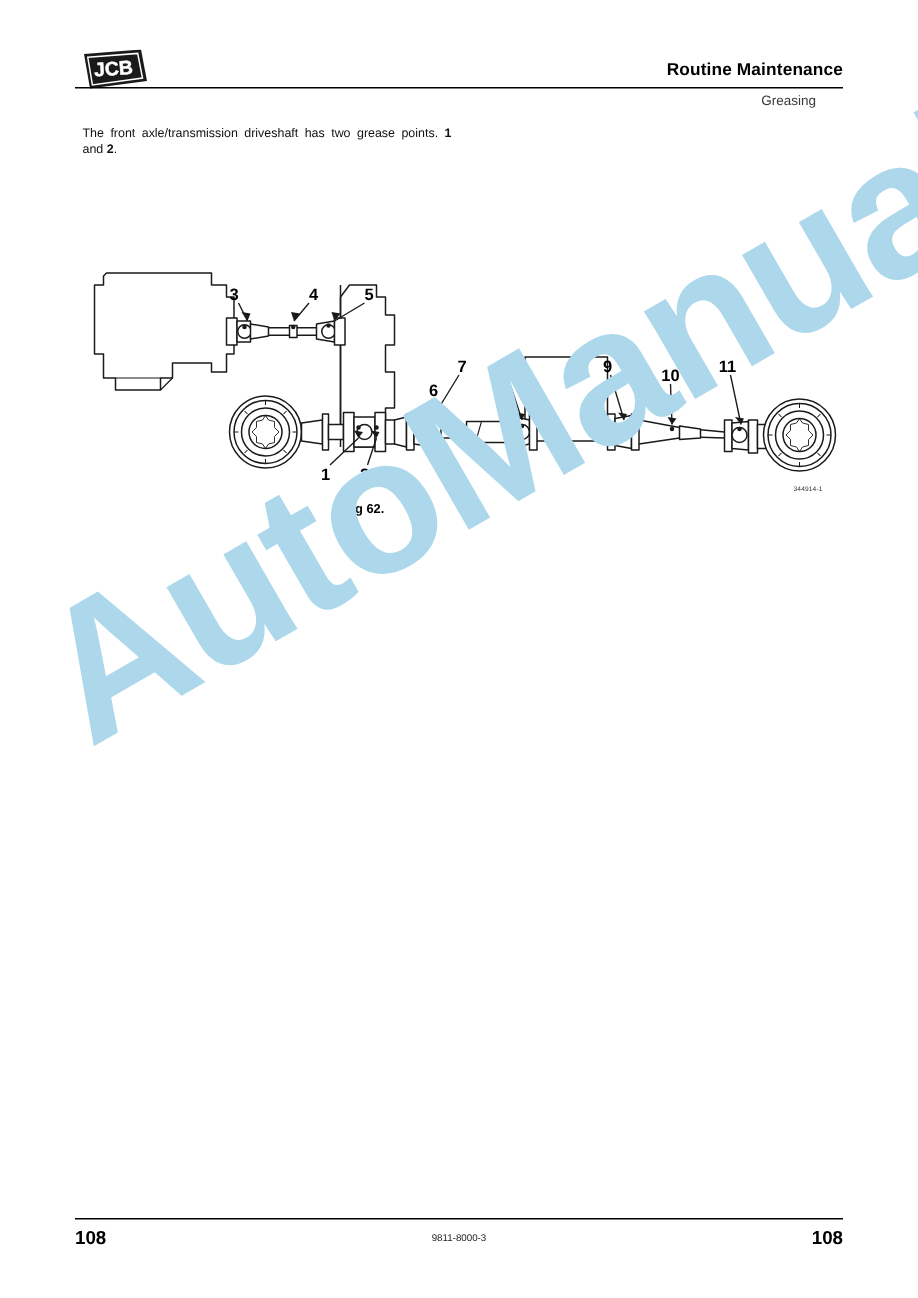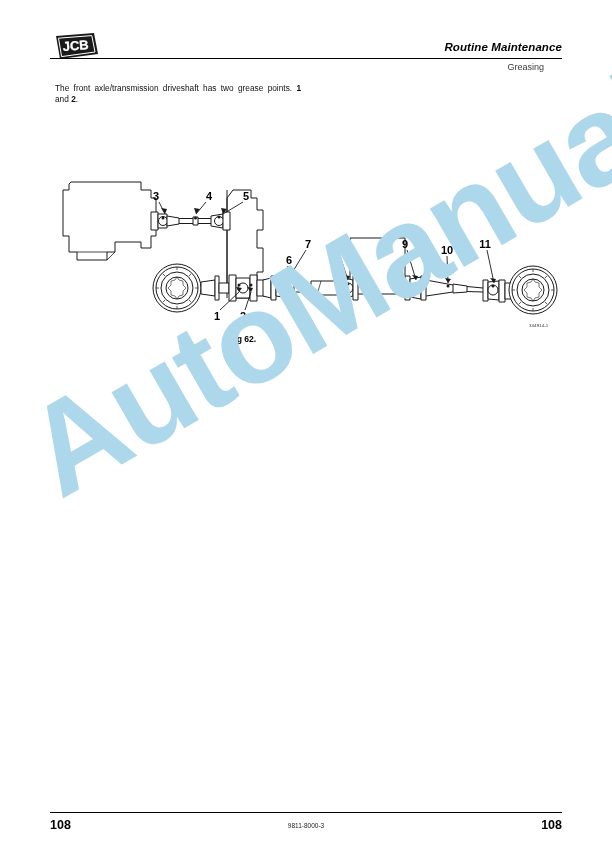--- a/index.html
+++ b/index.html
@@ -35,21 +35,20 @@
     height: 27px;
   }
   .header-title {
     position: absolute;
     right: 0;
     top: 8px;
     font-size: 11.5px;
     font-weight: bold;
     letter-spacing: 0.1px;
     white-space: nowrap;
-    font-style: italic;
   }
   .header-rule {
     position: absolute;
     left: 50px;
     top: 58px;
     width: 512px;
     height: 0;
     border-top: 1.1px solid #000;
   }
   .header-sub {

